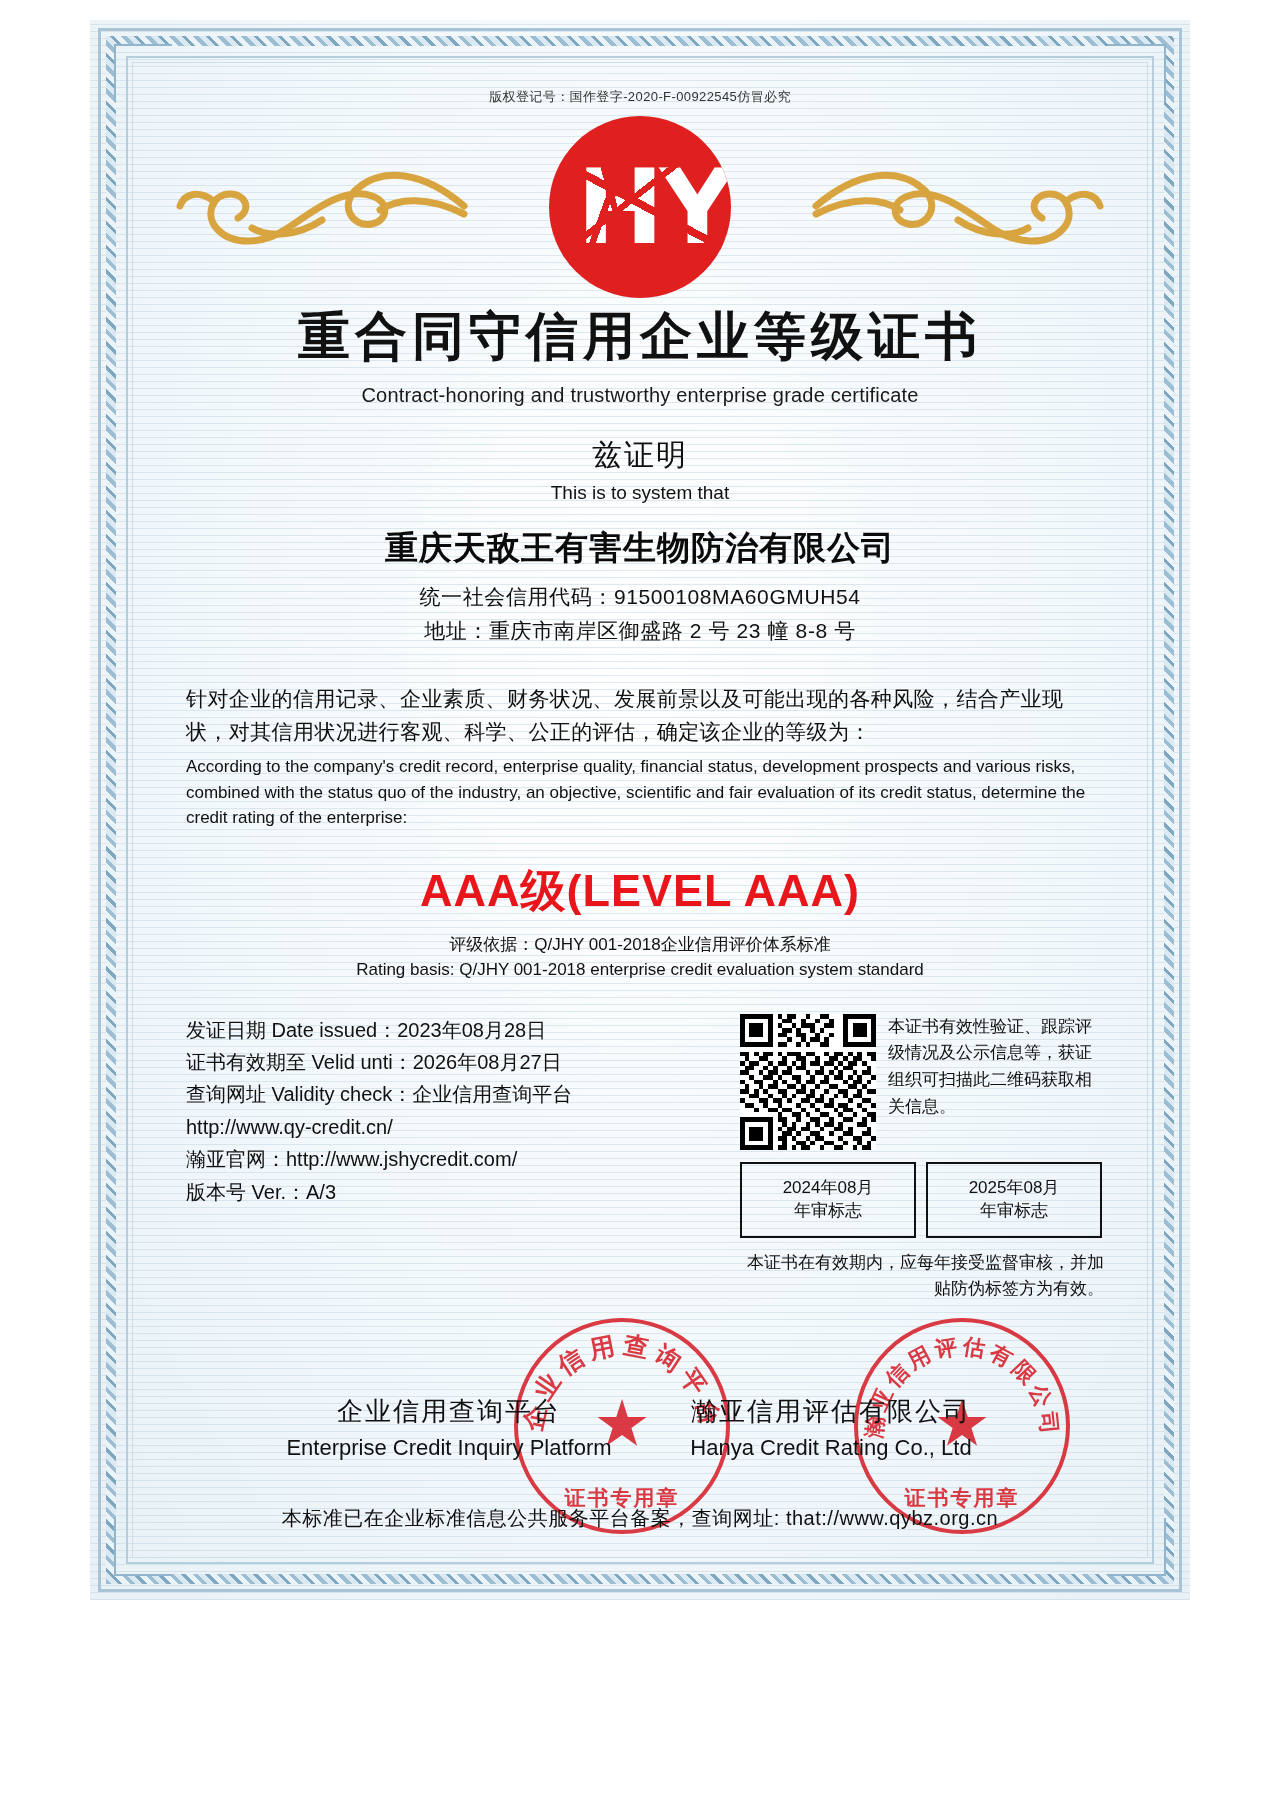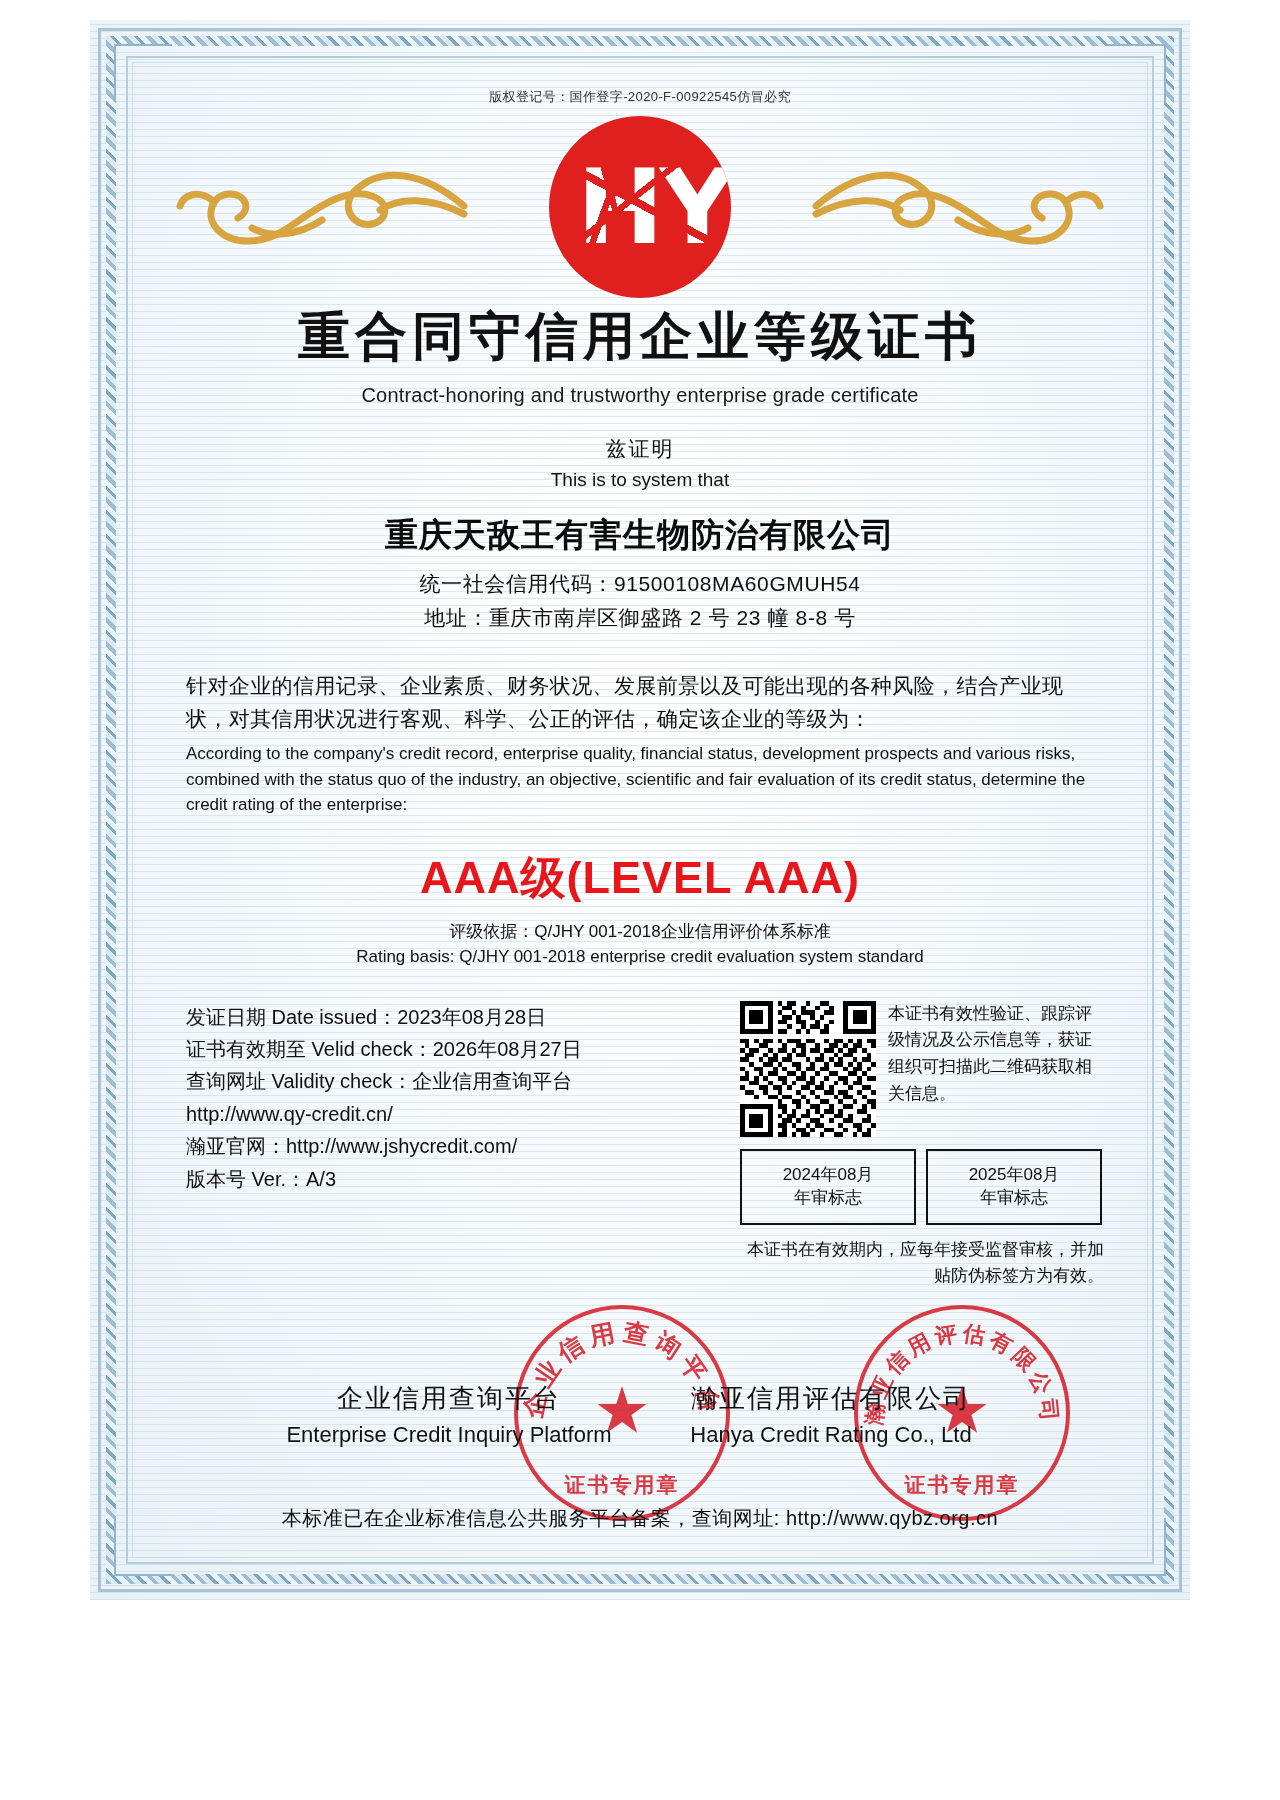--- a/index.html
+++ b/index.html
@@ -148,21 +148,21 @@
     margin-top: 4px;
   }
   .title-en {
     font-size: 20px;
     color: #1a1a1a;
     margin-top: 12px;
     letter-spacing: 0.2px;
   }
 
   .certify-cn {
-    font-size: 21px;
+    font-size: 30px;
     color: #111;
     margin-top: 28px;
     letter-spacing: 2px;
   }
   .certify-en {
     font-size: 19px;
     color: #111;
     margin-top: 6px;
   }
 
@@ -403,21 +403,21 @@
       <div class="body-en">According to the company's credit record, enterprise quality, financial status, development prospects and various risks, combined with the status quo of the industry, an objective, scientific and fair evaluation of its credit status, determine the credit rating of the enterprise:</div>
     </div>
 
     <div class="level">AAA级(LEVEL AAA)</div>
     <div class="rating-basis-cn">评级依据：Q/JHY 001-2018企业信用评价体系标准</div>
     <div class="rating-basis-en">Rating basis: Q/JHY 001-2018 enterprise credit evaluation system standard</div>
 
     <div class="details-row">
       <div class="details-left">
         <div>发证日期 Date issued：2023年08月28日</div>
-        <div>证书有效期至 Velid check：2026年08月27日</div>
+        <div>证书有效期至 Velid unti：2026年08月27日</div>
         <div>查询网址 Validity check：企业信用查询平台</div>
         <div>http://www.qy-credit.cn/</div>
         <div>瀚亚官网：http://www.jshycredit.com/</div>
         <div>版本号 Ver.：A/3</div>
       </div>
 
       <div class="details-right">
         <div class="qr-row">
           <svg class="qr" viewBox="0 0 29 29" shape-rendering="crispEdges">
             <rect width="29" height="29" fill="#ffffff"></rect>
@@ -696,15 +696,15 @@
           <div class="cn">企业信用查询平台</div>
           <div class="en">Enterprise Credit Inquiry Platform</div>
         </div>
         <div class="org">
           <div class="cn">瀚亚信用评估有限公司</div>
           <div class="en">Hanya Credit Rating Co., Ltd</div>
         </div>
       </div>
     </div>
 
-    <div class="footer-note">本标准已在企业标准信息公共服务平台备案，查询网址: http://www.qybz.org.cn</div>
+    <div class="footer-note">本标准已在企业标准信息公共服务平台备案，查询网址: that://www.qybz.org.cn</div>
   </div>
 </div>
 
 </body></html>

